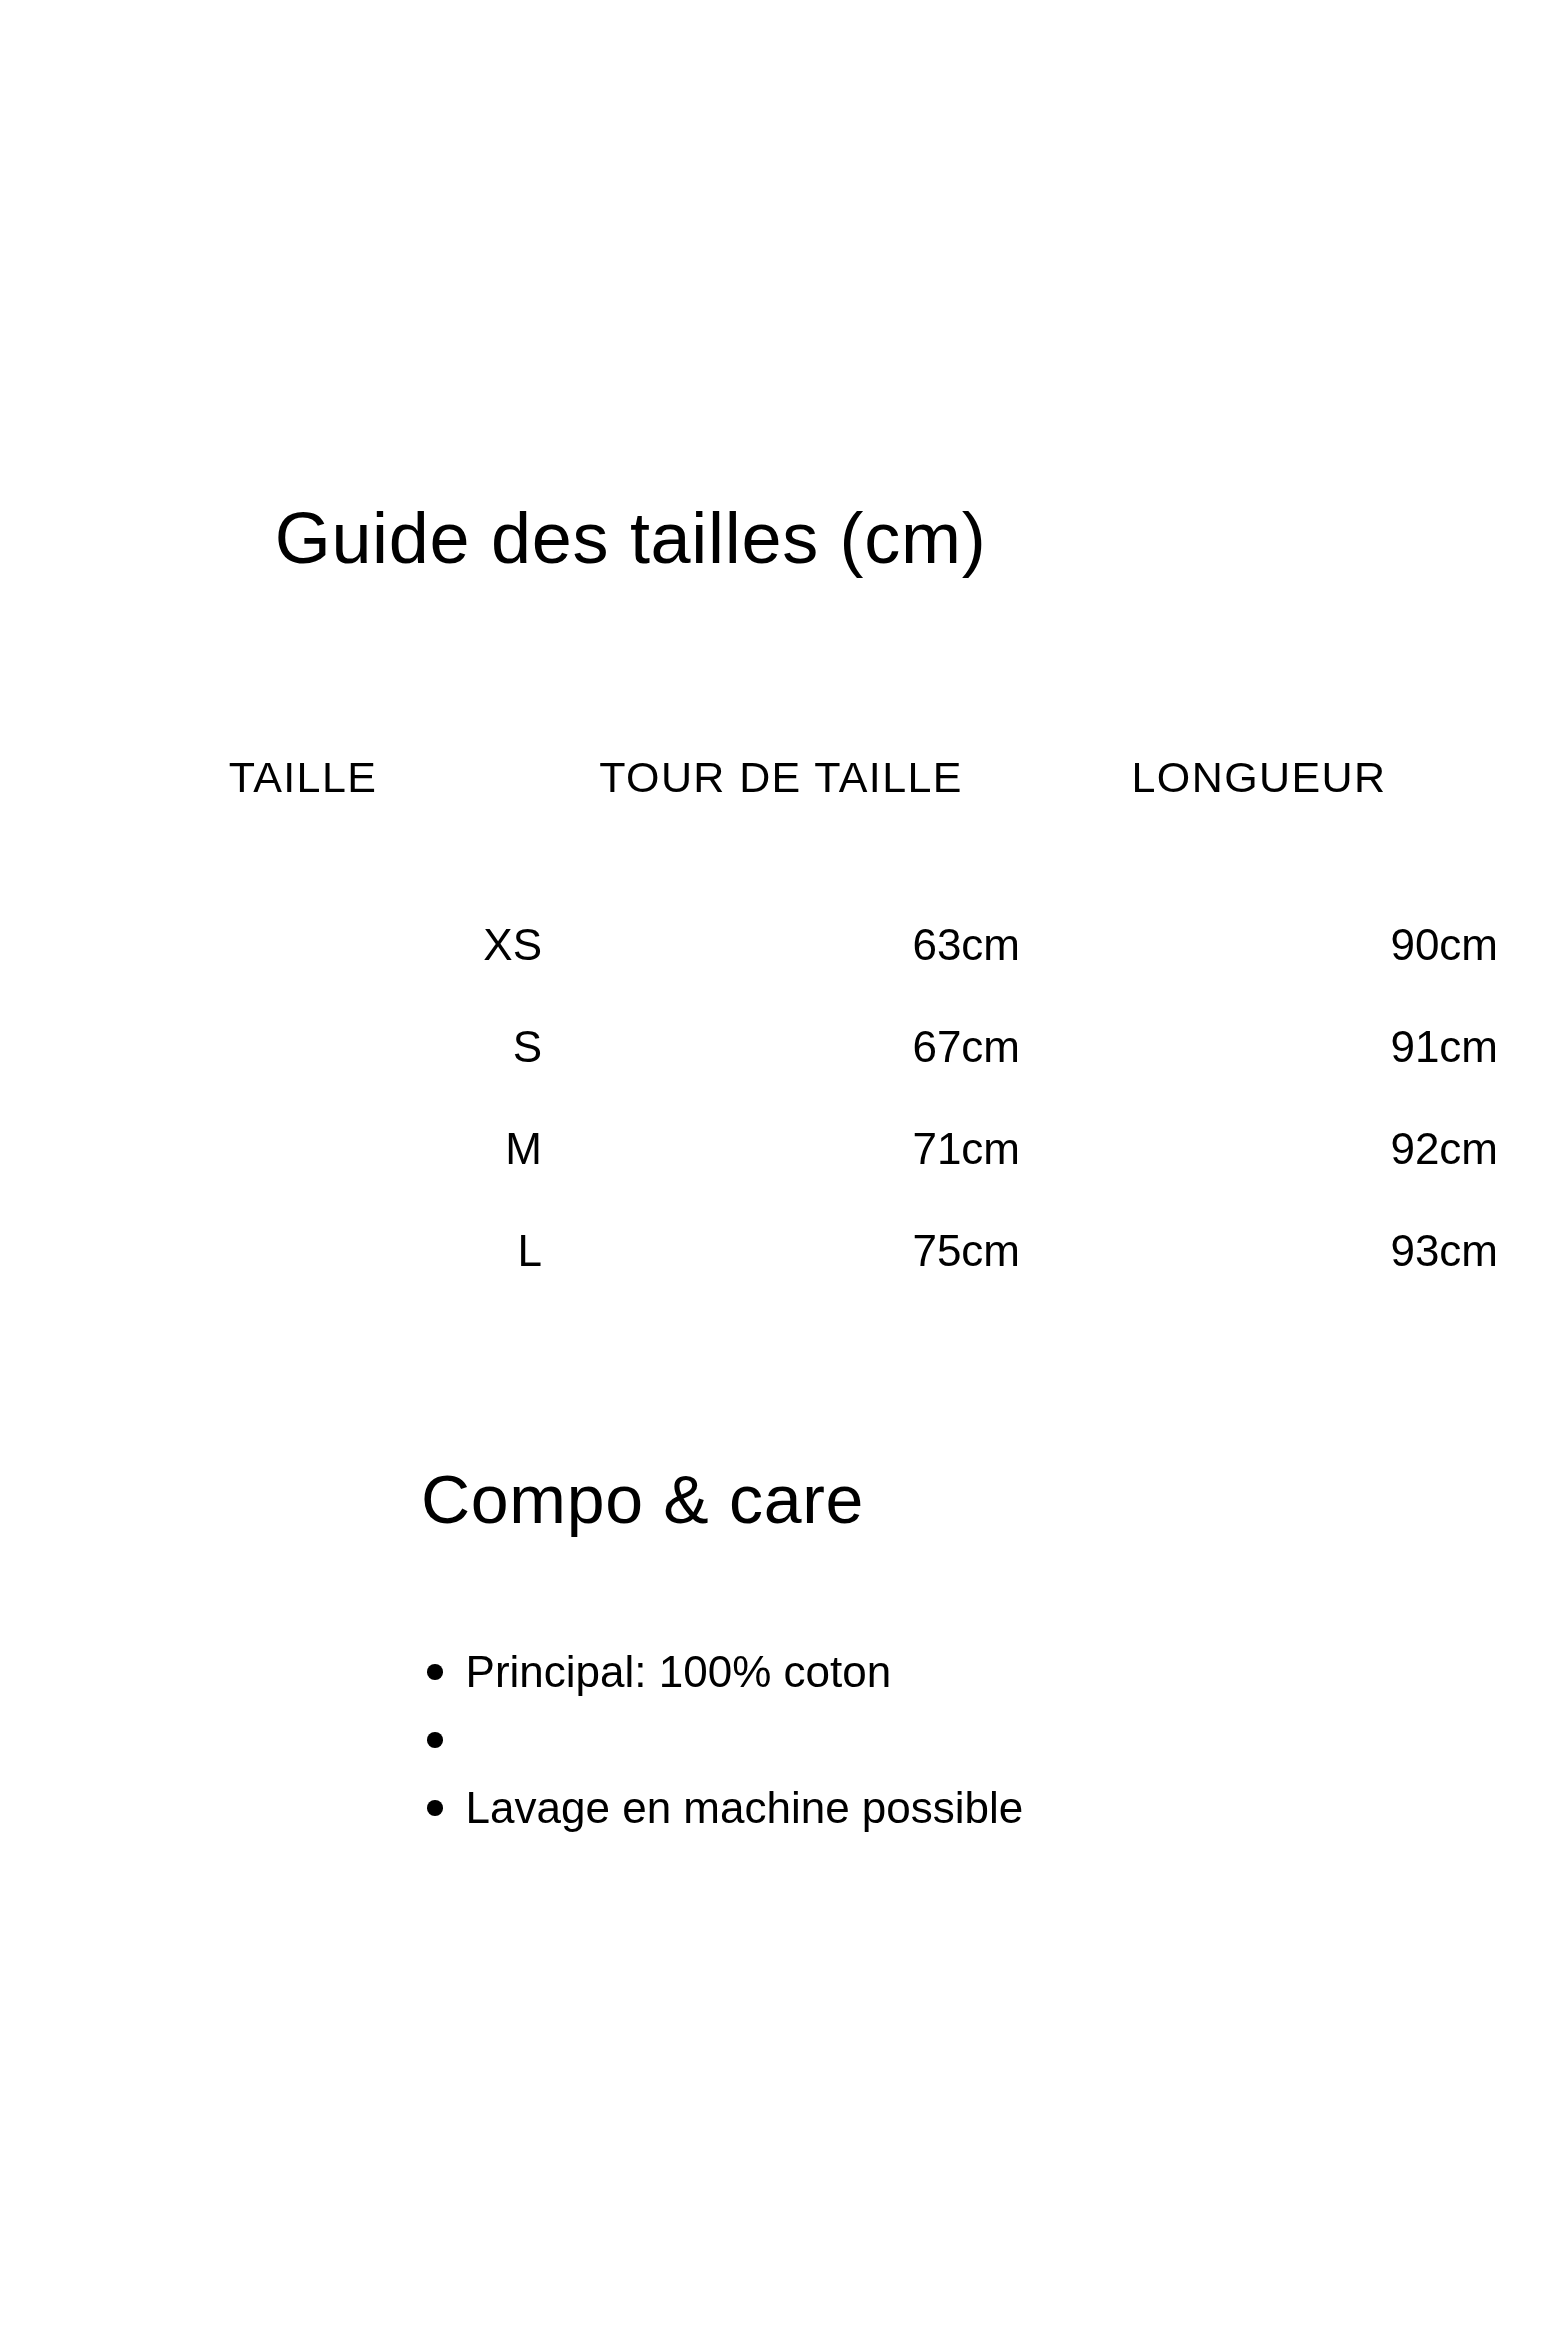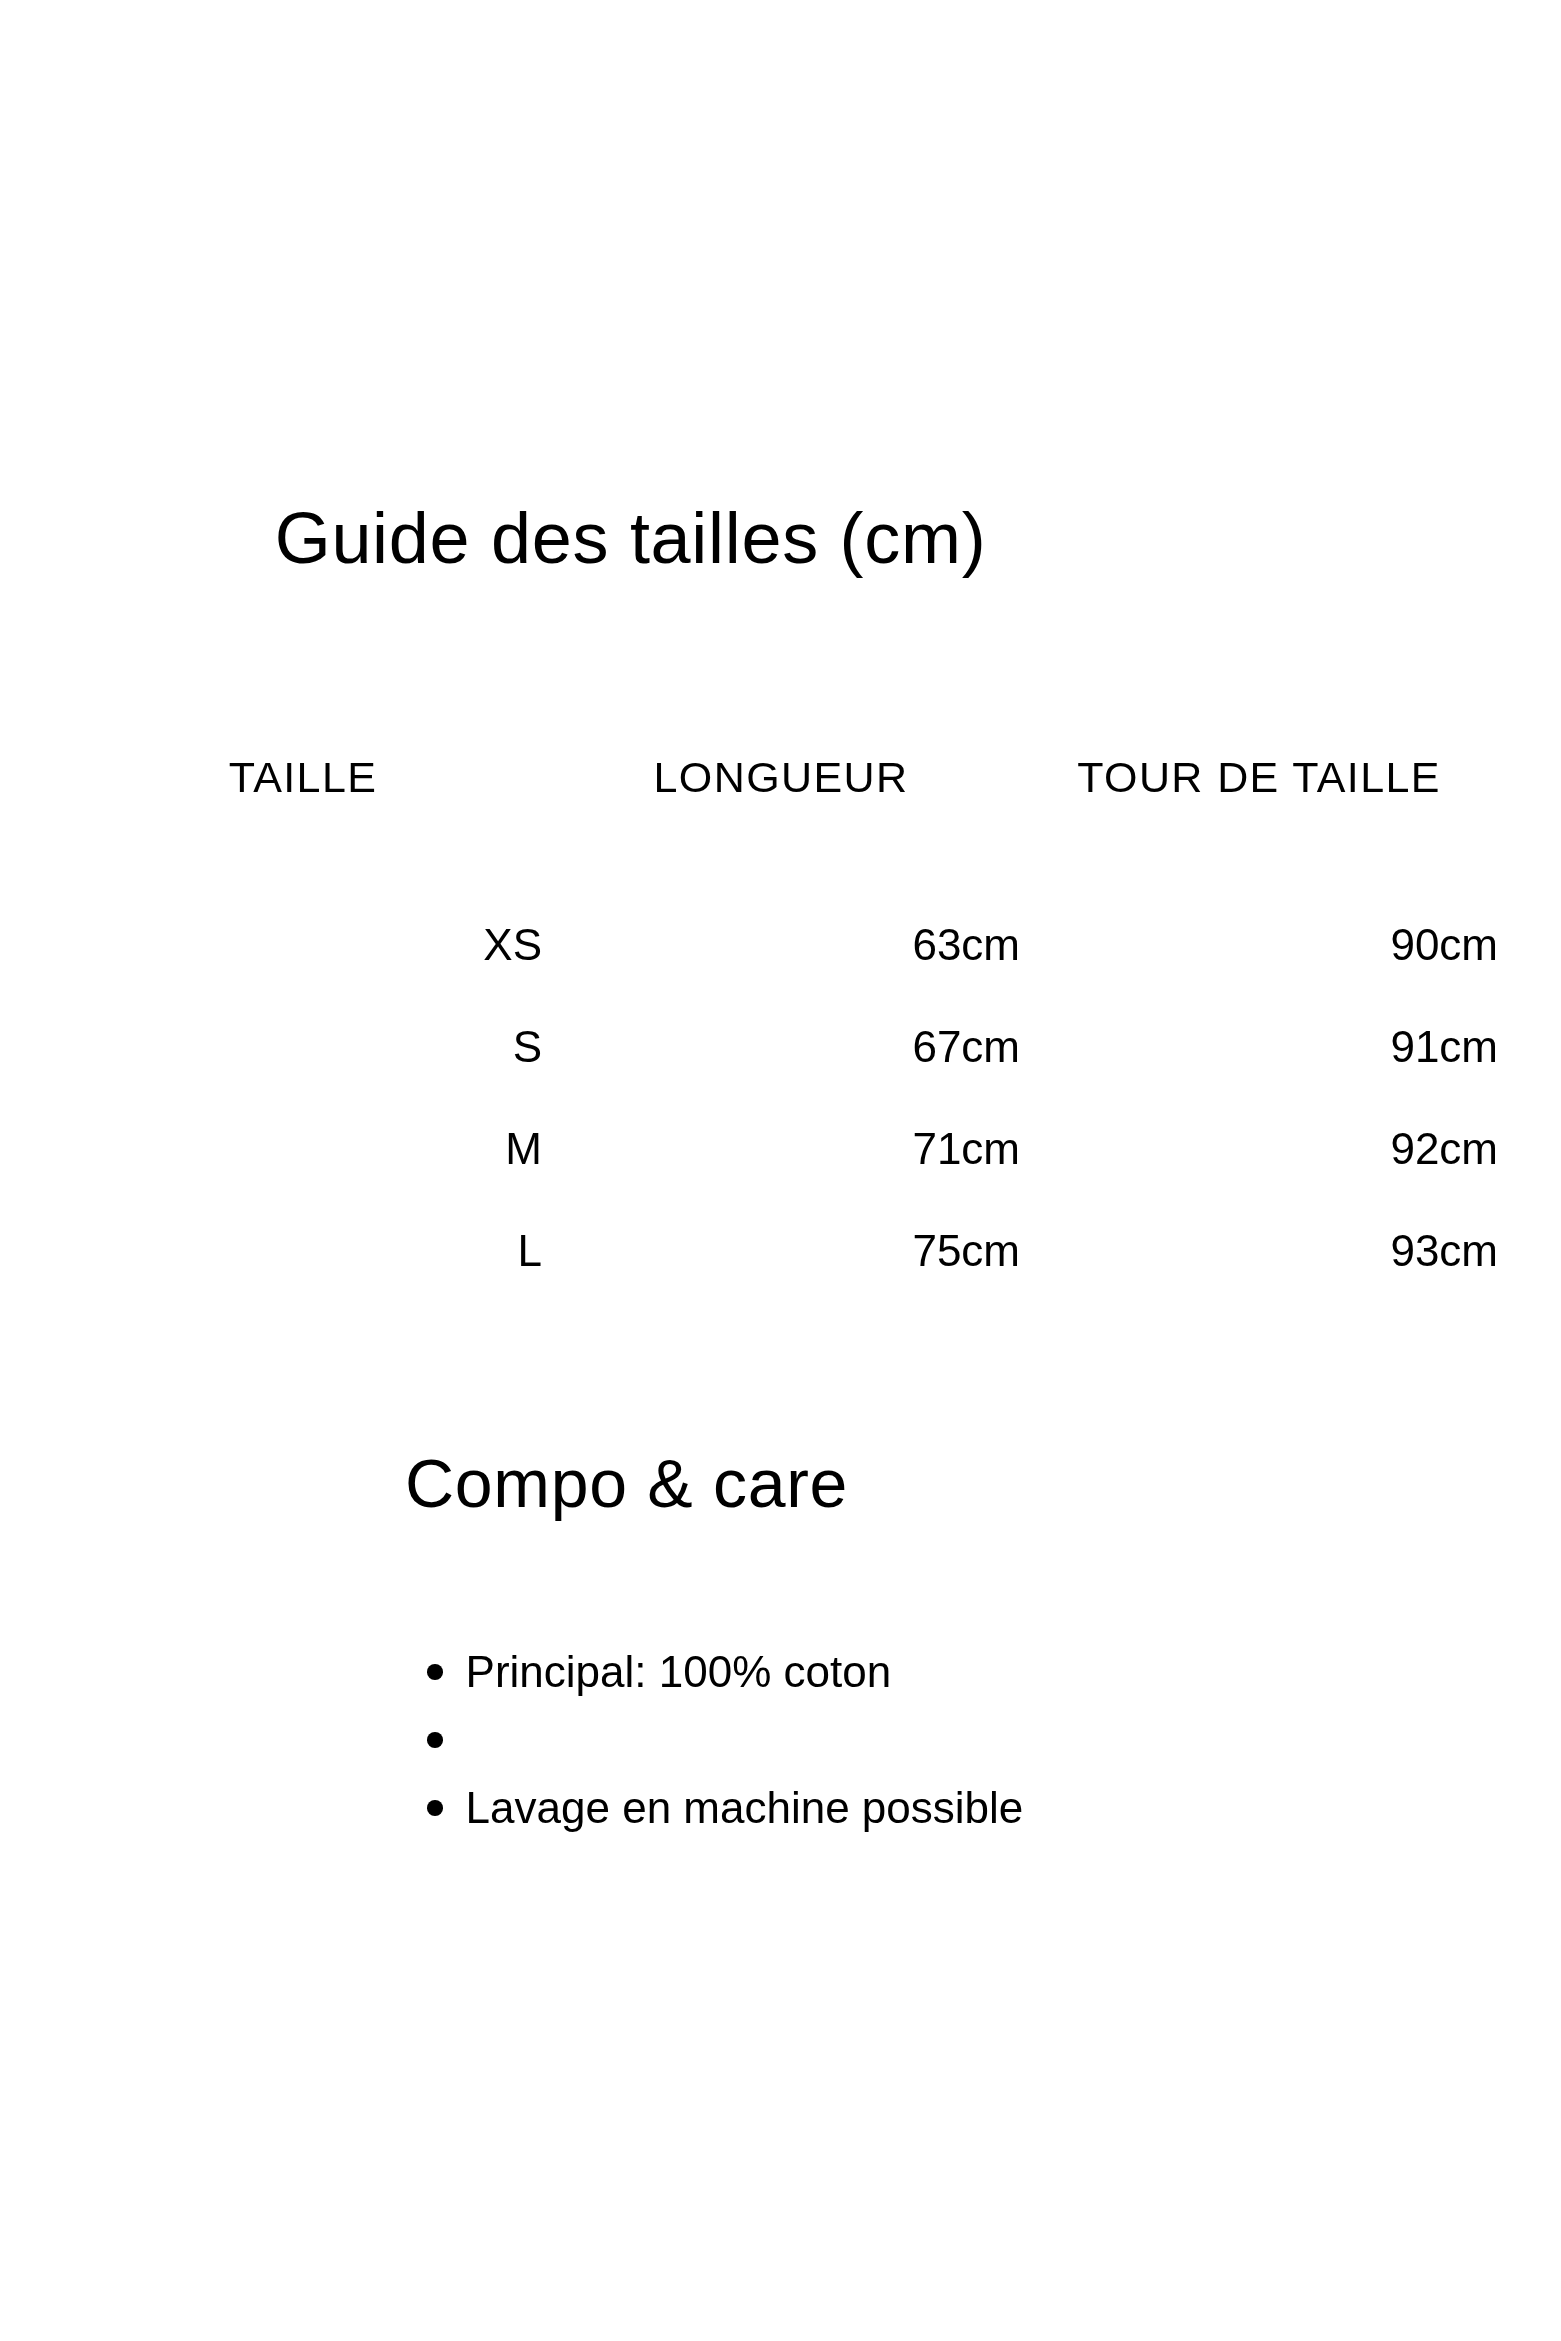--- a/index.html
+++ b/index.html
@@ -62,21 +62,21 @@
     font-size: 44px;
     font-weight: 400;
   }
 
   
   .section-title {
     position: absolute;
     top: 1444px;
     left: 0;
     width: 1253px;
-    margin: 0;
+    margin: 16px;
     text-align: center;
     font-size: 68px;
     font-weight: 400;
     letter-spacing: 0.7px;
   }
   .care-list {
     position: absolute;
     top: 1638px;
     left: 427px;
     margin: 0;
@@ -101,22 +101,22 @@
   }
 </style>
 </head>
 <body>
 
 <h1 class="doc-title">Guide des tailles (cm)</h1>
 
 <div class="size-table">
   <div class="table-header-row">
     <div class="header-cell">TAILLE</div>
+    <div class="header-cell">TOUR DE TAILLE</div>
     <div class="header-cell">LONGUEUR</div>
-    <div class="header-cell">TOUR DE TAILLE</div>
   </div>
 
   <div class="table-body">
     <div class="table-row">
       <div class="cell">XS</div>
       <div class="cell">63cm</div>
       <div class="cell">90cm</div>
     </div>
     <div class="table-row">
       <div class="cell">S</div>

